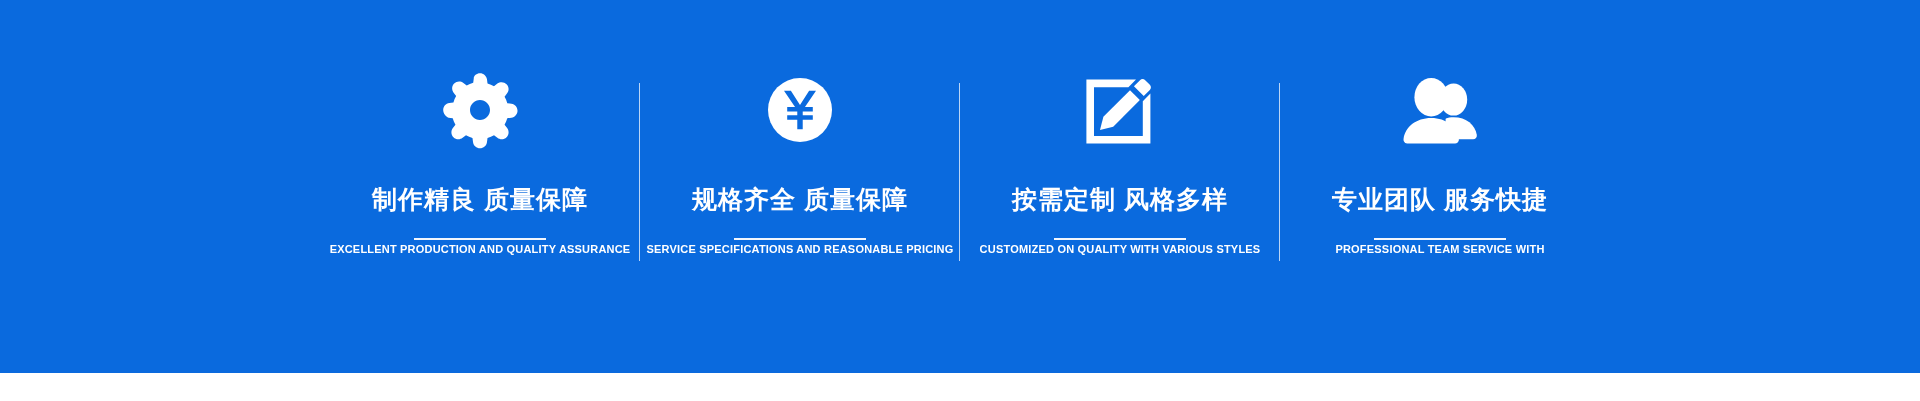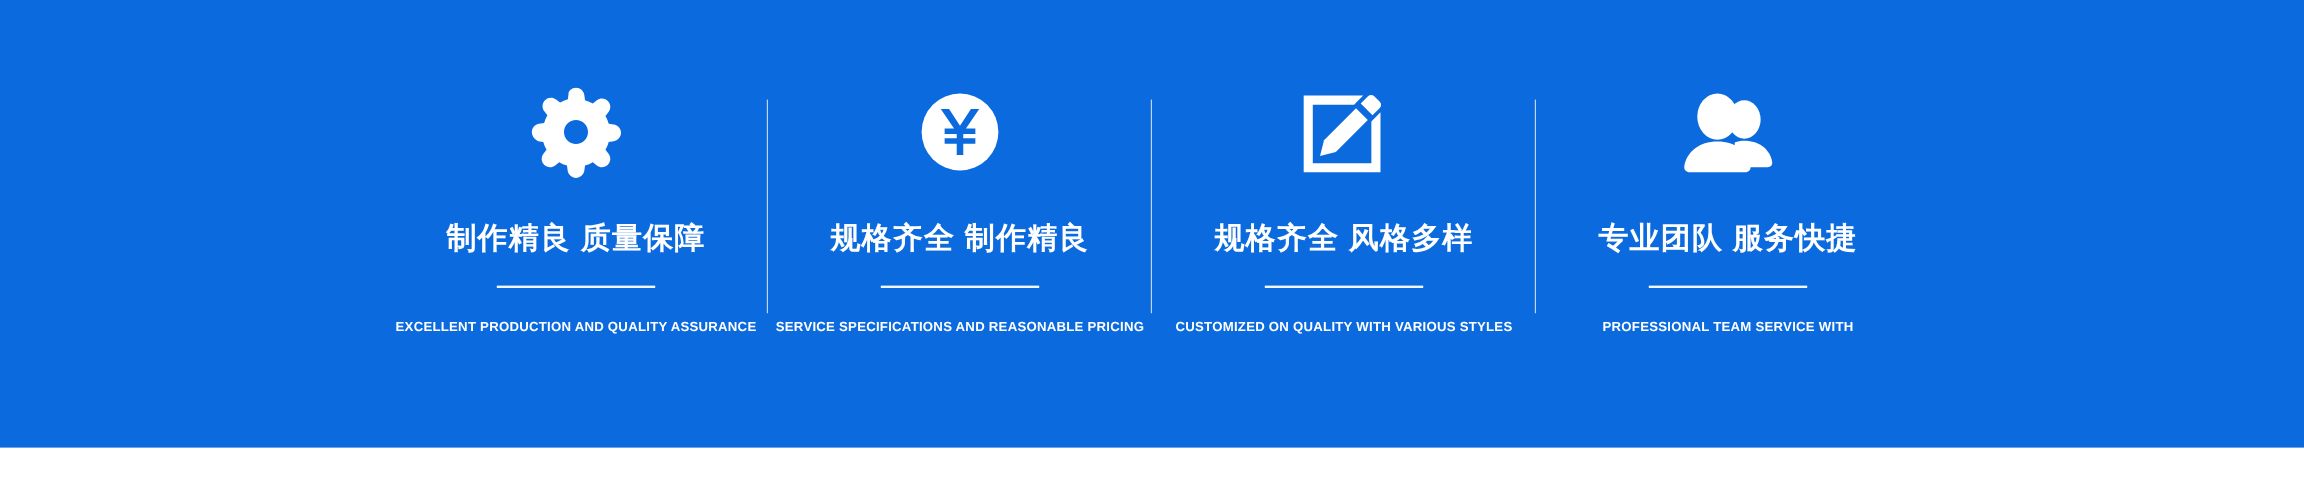--- a/index.html
+++ b/index.html
@@ -79,21 +79,21 @@
   }
 
   .rule {
     margin-top: 26px;
     width: 132px;
     height: 2px;
     background: rgba(255,255,255,0.95);
   }
 
   .subline {
-    margin-top: 28px;
+    margin-top: 4px;
     color: #ffffff;
     font-size: 11px;
     font-weight: bold;
     letter-spacing: 0.2px;
     line-height: 1;
     white-space: nowrap;
     text-align: center;
   }
 
   .bottom-strip {
@@ -146,35 +146,35 @@
       <div class="divider"></div>
     </div>
 
     <div class="feature-item">
       <div class="icon-wrap">
         <svg width="80" height="80" viewBox="0 0 100 100" aria-hidden="true">
           <circle cx="50" cy="50" r="40" fill="#ffffff"></circle>
           <path fill="#0a6ade" d="M30 26 h8.6 l11.4 17.6 L61.4 26 H70 L56.2 46.4 h9.8 v5.6 h-12.6 v4.6 h12.6 v5.6 h-12.6 V74 h-6.8 V62.2 H34 v-5.6 h12.6 v-4.6 H34 v-5.6 h9.8 Z"></path>
         </svg>
       </div>
-      <div class="headline">规格齐全 制作精良</div>
+      <div class="headline">规格齐全 质量保障</div>
       <div class="rule"></div>
       <div class="subline">SERVICE SPECIFICATIONS AND REASONABLE PRICING</div>
       <div class="divider"></div>
     </div>
 
     <div class="feature-item">
       <div class="icon-wrap">
         <svg width="80" height="80" viewBox="0 0 100 100" aria-hidden="true">
           <path fill="#ffffff" d="M8 12 h62 l-9.5 9.5 H17.5 v61 h61 V39 L88 29.5 V92 H8 Z"></path>
           <path fill="#ffffff" d="M25 75 l4.2-16.5 L62.5 25.2 l12.3 12.3 L41.5 70.8 Z"></path>
           <path fill="#ffffff" d="M67.4 20.3 l7.6-7.6 c1.8-1.8 4.7-1.8 6.5 0 l5.8 5.8 c1.8 1.8 1.8 4.7 0 6.5 l-7.6 7.6 Z"></path>
         </svg>
       </div>
-      <div class="headline">规格齐全 风格多样</div>
+      <div class="headline">按需定制 风格多样</div>
       <div class="rule"></div>
       <div class="subline">CUSTOMIZED ON QUALITY WITH VARIOUS STYLES</div>
       <div class="divider"></div>
     </div>
 
     <div class="feature-item">
       <div class="icon-wrap">
         <svg width="88" height="80" viewBox="0 0 110 100" aria-hidden="true">
           <ellipse cx="72" cy="37" rx="17" ry="20" fill="#ffffff"></ellipse>
           <path fill="#ffffff" d="M72 59 c16 0 27 9.5 29 22 c0.5 3.4-1.6 5.6-4.7 5.6 H57 c-3.1 0-5.2-2.2-4.7-5.6 C54.3 68.5 56 59 72 59 Z"></path>

